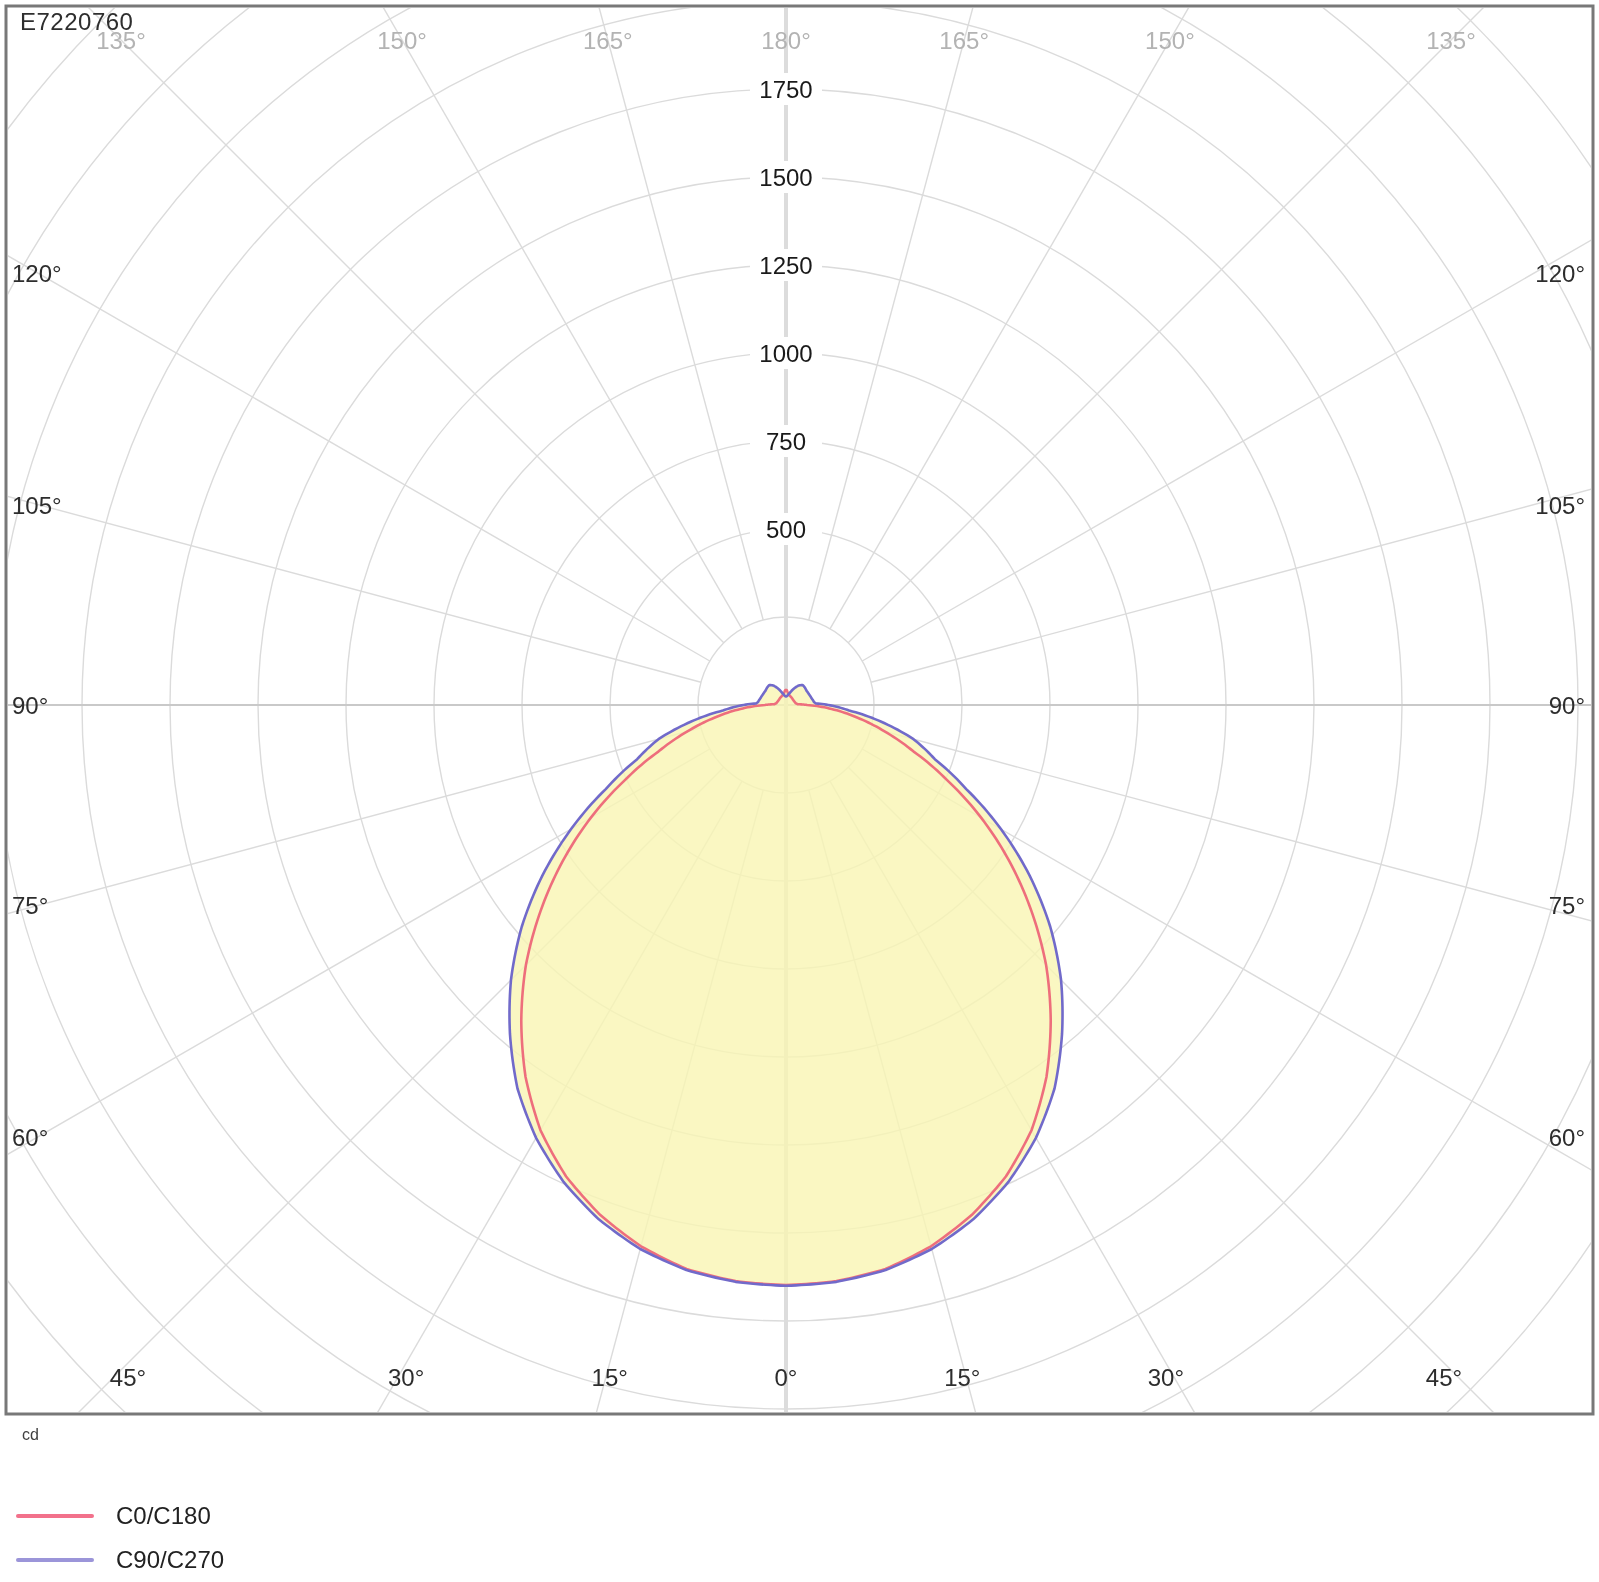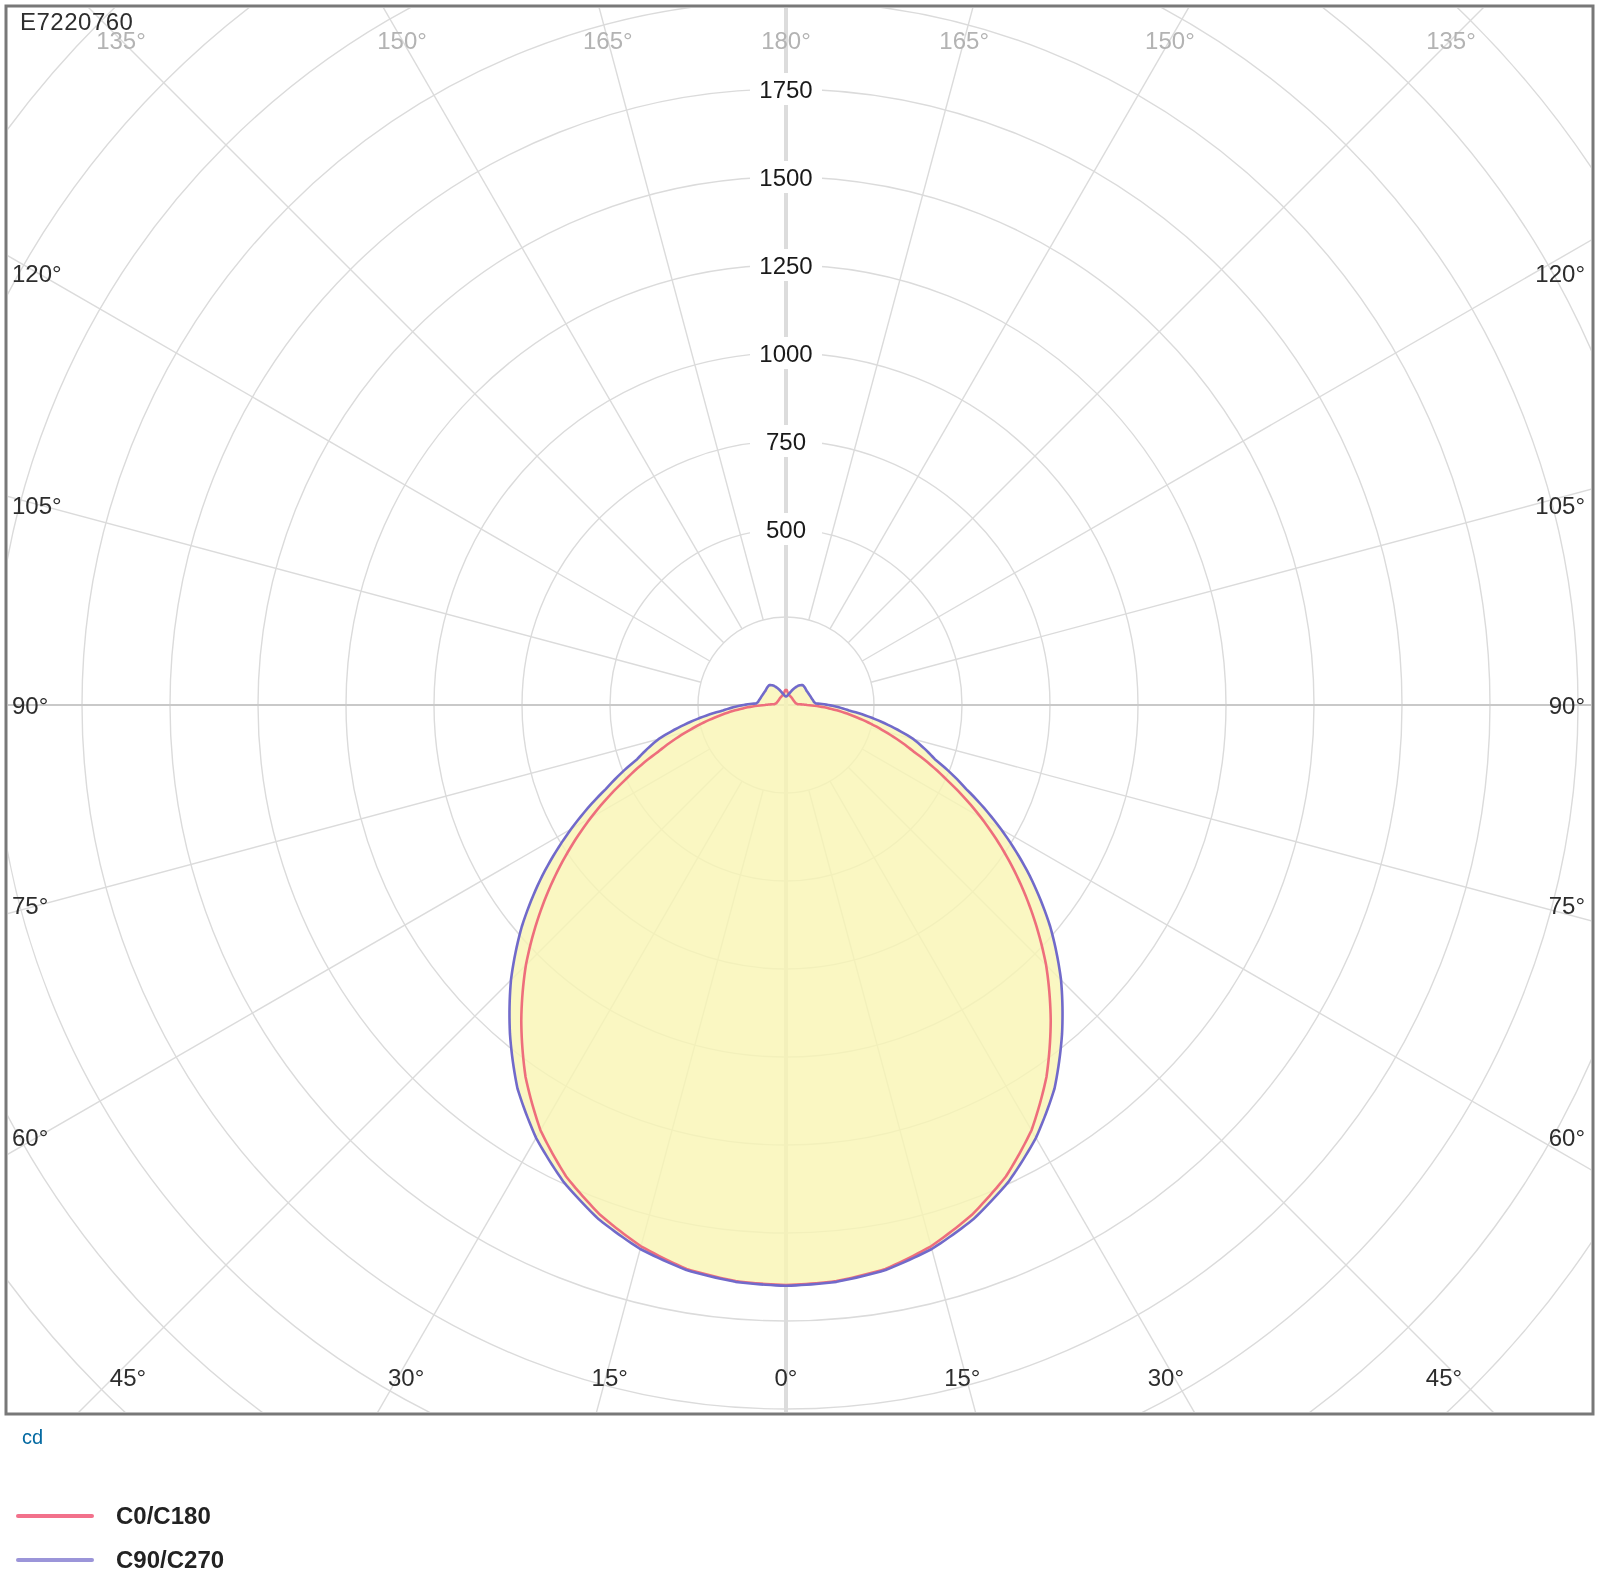--- a/index.html
+++ b/index.html
@@ -1,21 +1,21 @@
 <!DOCTYPE html>
 <html><head>
 <meta charset="utf-8">
 <style>
   html,body{margin:0;padding:0;background:#fff;}
   #stage{position:relative;width:1599px;height:1582px;background:#fff;overflow:hidden;
          font-family:"Liberation Sans",sans-serif;}
   #polar-svg{position:absolute;left:0;top:0;}
   .page-title{position:absolute;left:20px;top:8px;font-size:24px;color:#2e2e2e;letter-spacing:0.5px;}
-  .unit-label{position:absolute;left:22px;top:1426px;font-size:20px;color:#0369a1;}
-  .legend-item{position:absolute;left:16px;display:flex;align-items:center;height:28px;font-weight:bold;}
+  .unit-label{position:absolute;left:22px;top:1426px;font-size:16px;color:#404040;}
+  .legend-item{position:absolute;left:16px;display:flex;align-items:center;height:28px;}
   .legend-item .swatch{display:inline-block;width:78px;height:4px;border-radius:2px;margin-right:22px;}
   .legend-item .legend-label{font-size:24px;color:#222;}
   #legend-item-0{top:1502px;}
   #legend-item-1{top:1546px;justify-content:center;}
 </style>
 </head>
 <body>
 
 <div id="stage">
   <svg id="polar-svg" width="1599" height="1582" viewBox="0 0 1599 1582">

